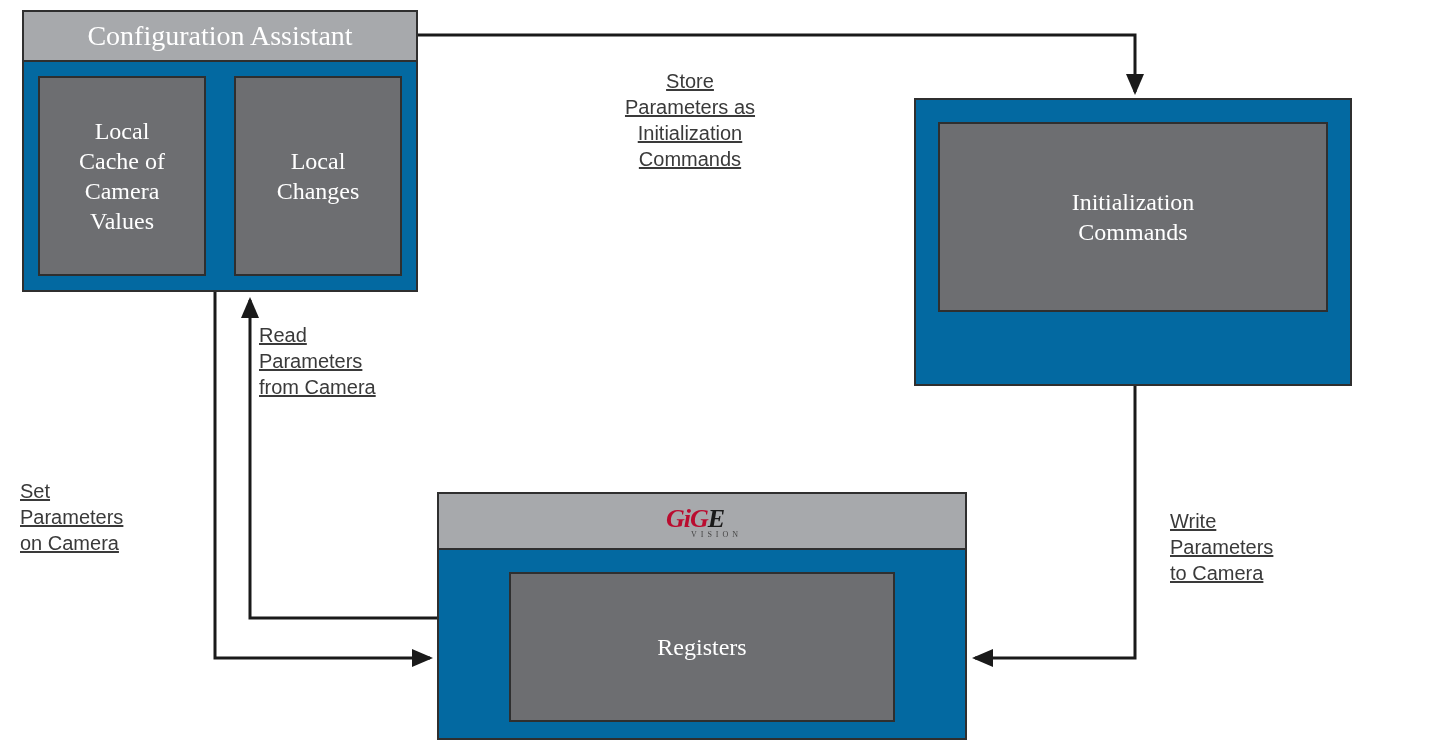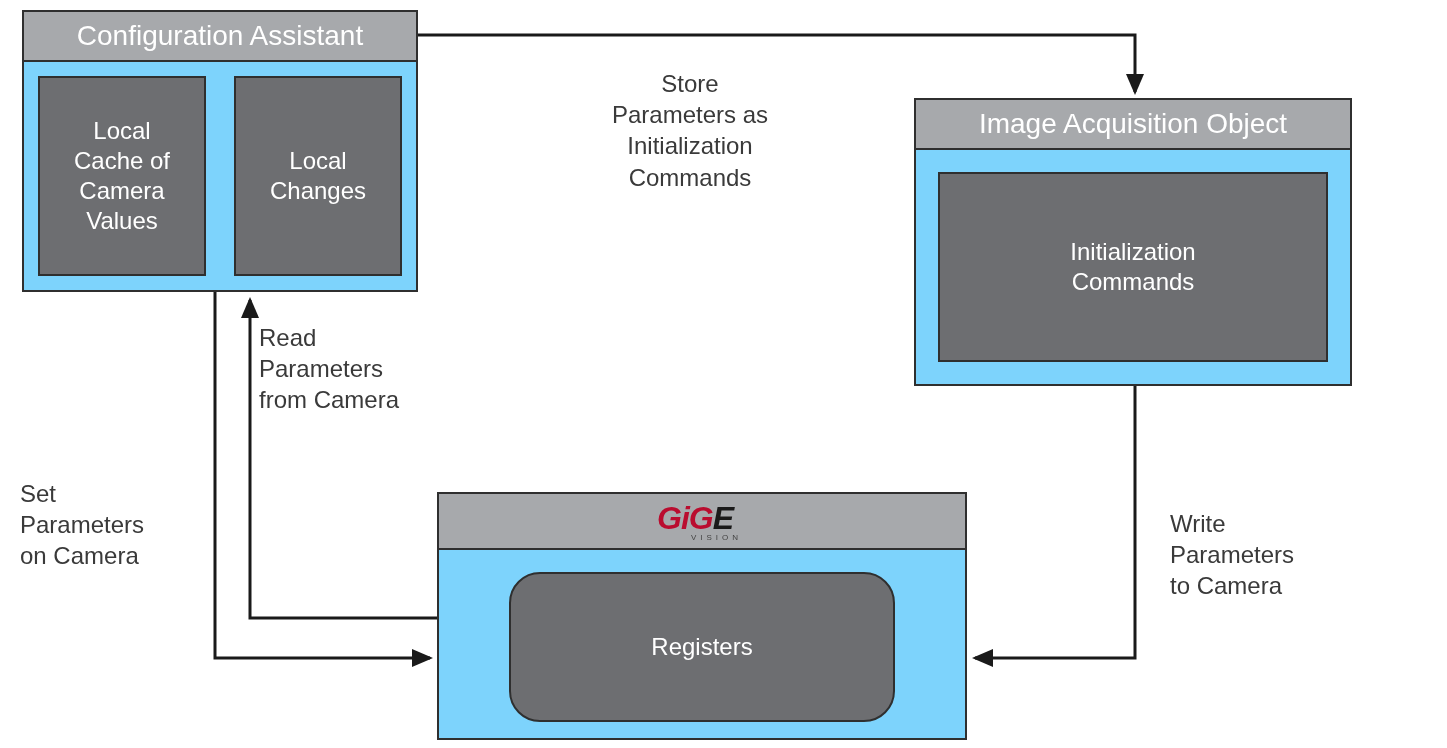--- a/index.html
+++ b/index.html
@@ -14,21 +14,22 @@
   }
   .canvas {
     position: relative;
     width: 1447px;
     height: 748px;
   }
   .panel {
     position: absolute;
     box-sizing: border-box;
     border: 2px solid #2f2f2f;
-    background: #7dd3fc;
+    background: #0369a1;
+    font-family: Liberation Serif, serif;
   }
   .panel-header {
     box-sizing: border-box;
     background: #a7a9ac;
     color: #ffffff;
     font-size: 28px;
     display: flex;
     align-items: center;
     justify-content: center;
     border-bottom: 2px solid #2f2f2f;
@@ -52,21 +53,22 @@
     justify-content: center;
     text-align: center;
     line-height: 1.25;
     font-size: 24px;
     padding: 8px;
   }
   .label {
     position: absolute;
     color: #3a3a3a;
     line-height: 1.3;
-    font-size: 24px;
+    font-size: 20px;
+    text-decoration: underline;
   }
   .label.right { text-align: left; }
   .label.center { text-align: center; }
   svg.arrows {
     position: absolute;
     top: 0; left: 0;
     width: 1447px;
     height: 748px;
     pointer-events: none;
   }
@@ -76,21 +78,21 @@
     height: 40px;
     margin-right: 14px;
     display: inline-flex;
     flex-direction: column;
     align-items: center;
     justify-content: center;
   }
   .gige-word {
     font-weight: bold;
     font-style: italic;
-    font-size: 32px;
+    font-size: 26px;
     letter-spacing: -1px;
     text-align: center;
   }
   .gige-gig { color: #ba0c2f; }
   .gige-e { color: #1a1a1a; }
   .gige-sub {
     font-size: 8px;
     letter-spacing: 4px;
     color: #444;
     margin-top: -4px;
@@ -108,38 +110,37 @@
       <div class="inner-box" style="flex:1; white-space:pre-line;">Local
 Cache of
 Camera
 Values</div>
       <div class="inner-box" style="flex:1; white-space:pre-line;">Local
 Changes</div>
     </div>
   </div>
 
   <div class="panel" style="left:914px; top:98px; width:438px; height:288px;">
-    <div class="panel-header" style="height:50px;">Image Acquisition Object</div>
     <div class="panel-body" style="padding:22px;">
       <div class="inner-box" style="flex:1; white-space:pre-line;">Initialization
 Commands</div>
     </div>
   </div>
 
   <div class="panel" style="left:437px; top:492px; width:530px; height:248px;">
     <div class="panel-header" style="height:56px;">
       <span class="gige-logo">
         <span class="gige-word">
           <span class="gige-gig">GiG</span><span class="gige-e">E</span>
         </span>
         <span class="gige-sub">VISION</span>
       </span>
     </div>
     <div class="panel-body" style="padding:22px 70px;">
-      <div class="inner-box" style="flex:1;border-radius:31px;">Registers</div>
+      <div class="inner-box" style="flex:1;">Registers</div>
     </div>
   </div>
 
   <div class="label center" style="left:560px; top:68px; width:260px; white-space:pre-line;">Store
 Parameters as
 Initialization
 Commands</div>
 
   <div class="label" style="left:259px; top:322px; width:230px; white-space:pre-line;">Read
 Parameters

